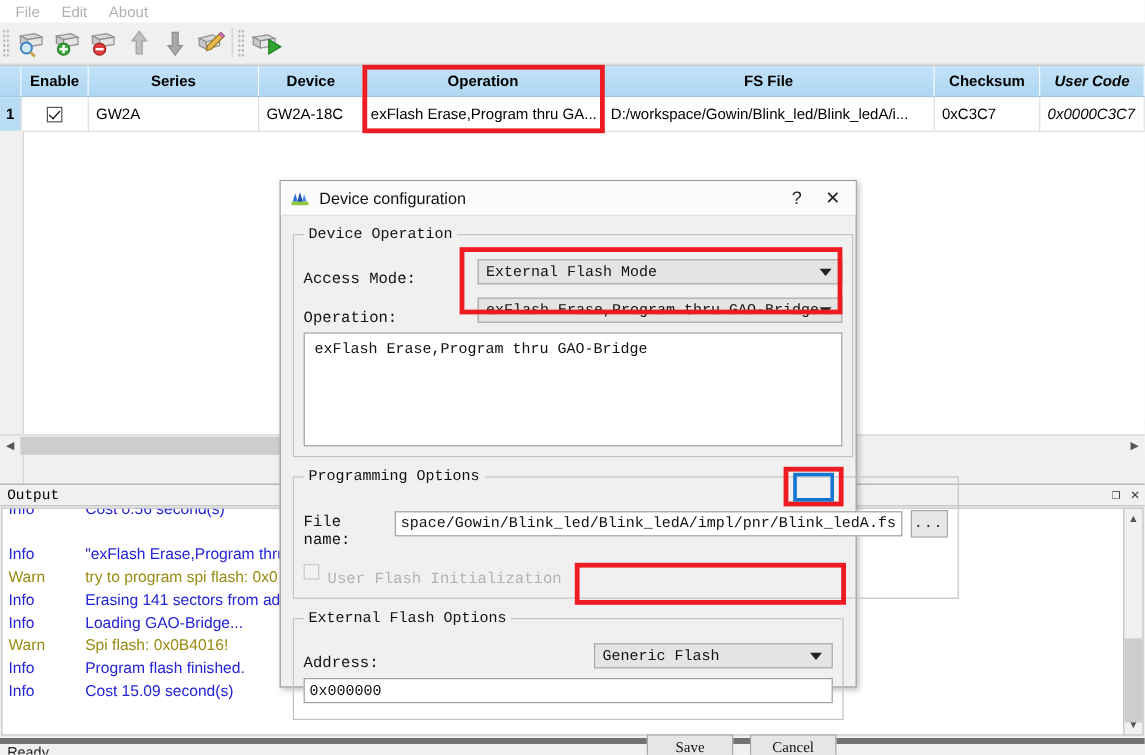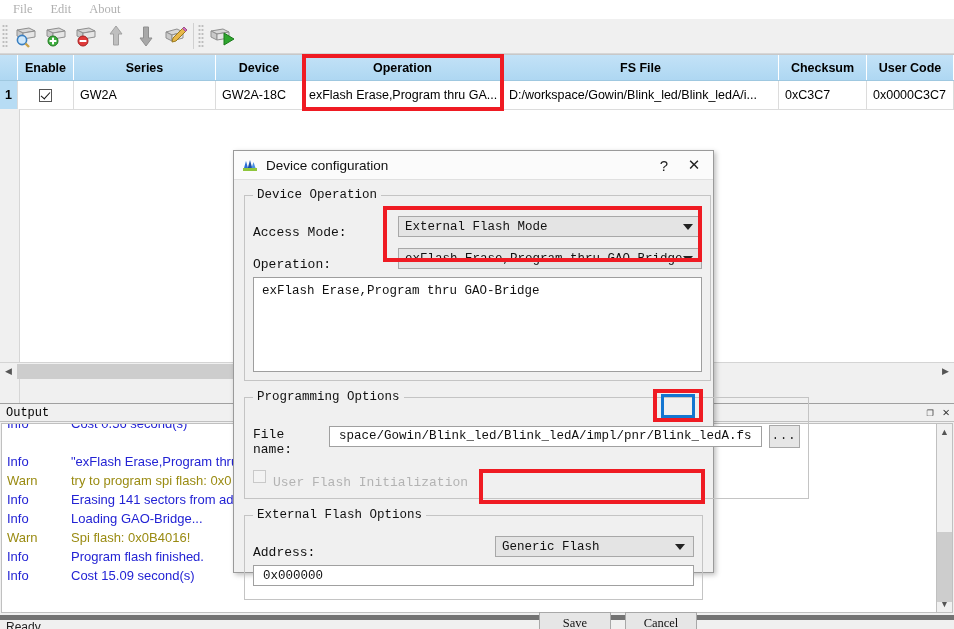--- a/index.html
+++ b/index.html
@@ -20,21 +20,21 @@
     background: #ffffff;
     display: flex;
     align-items: center;
     padding-left: 4px;
     border-bottom: 0px solid #fff;
   }
   .menubar .mi {
     padding: 2px 9px;
     color: #b0b0b0;
     font-size: 12.5px;
-    font-family: Liberation Serif, serif;
+    font-family: Liberation Sans, sans-serif;
   }
 
   
   .toolbar {
     height: 35px;
     background: #f0f0f0;
     display: flex;
     align-items: center;
     border-bottom: 1px solid #d6d6d6;
     position: relative;
@@ -96,21 +96,21 @@
     width:4px; height:8px; border:solid #111; border-width:0 1.6px 1.6px 0;
     transform: rotate(42deg);
   }
   .colw-num   { width: 18px;  min-width:18px; }
   .colw-en    { width: 56px;  min-width:56px; }
   .colw-ser   { width: 142px; min-width:142px; }
   .colw-dev   { width: 87px;  min-width:87px; }
   .colw-op    { width: 200px; min-width:200px; }
   .colw-fs    { width: 276px; min-width:276px; }
   .colw-ck    { width: 88px;  min-width:88px; }
-  .colw-uc    { width: 87px;  min-width:87px; }
+  .colw-uc    { width: 87px;  min-width:87px;font-style:italic; }
 
   .rowsfill { background:#fff; height: 240px; }
 
   
   .hscroll {
     position:absolute; left:0; bottom:0; width:954px; height:17px;
     background:#f0f0f0; border-top:1px solid #d4d4d4;
     display:flex; align-items:center;
   }
   .hs-arrow {
@@ -216,21 +216,21 @@
     font-size:12.5px; color:#111; font-family:"Liberation Mono", monospace;
     position:relative;
   }
   .combo .cval { flex:1; white-space:nowrap; overflow:hidden; }
   .caret {
     width:0;height:0;border-left:5px solid transparent;border-right:5px solid transparent;
     border-top:6px solid #222; margin-right:4px;
   }
   .txtinput {
     flex:1; height:21px; background:#fff; border:1px solid #a0a0a0;
-    display:flex; align-items:center; padding:0 9px;
+    display:flex; align-items:center; padding:0 4px;
     font-size:12.5px; color:#111; font-family:"Liberation Mono", monospace;
     white-space:nowrap; overflow:hidden;
   }
   .bigbox {
     height:95px; background:#fff; border:1px solid #9e9e9e;
     padding:6px 8px; font-size:12.5px; color:#111;
     font-family:"Liberation Mono", monospace;
   }
   .dotbtn {
     width:31px; height:23px; background:#e6e6e6; border:1px solid #a8a8a8;

